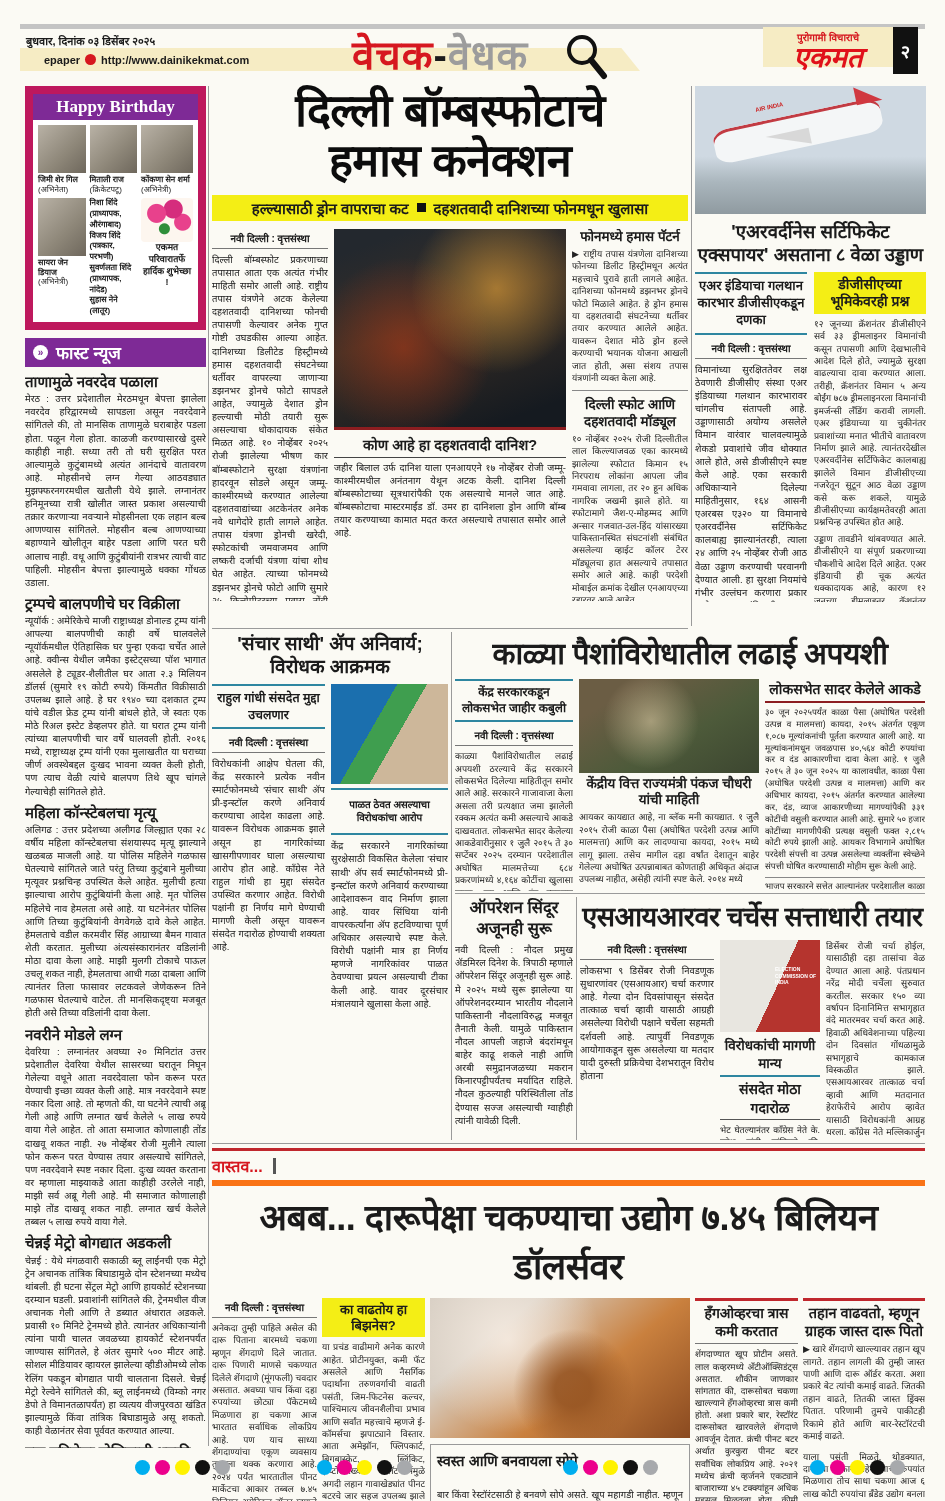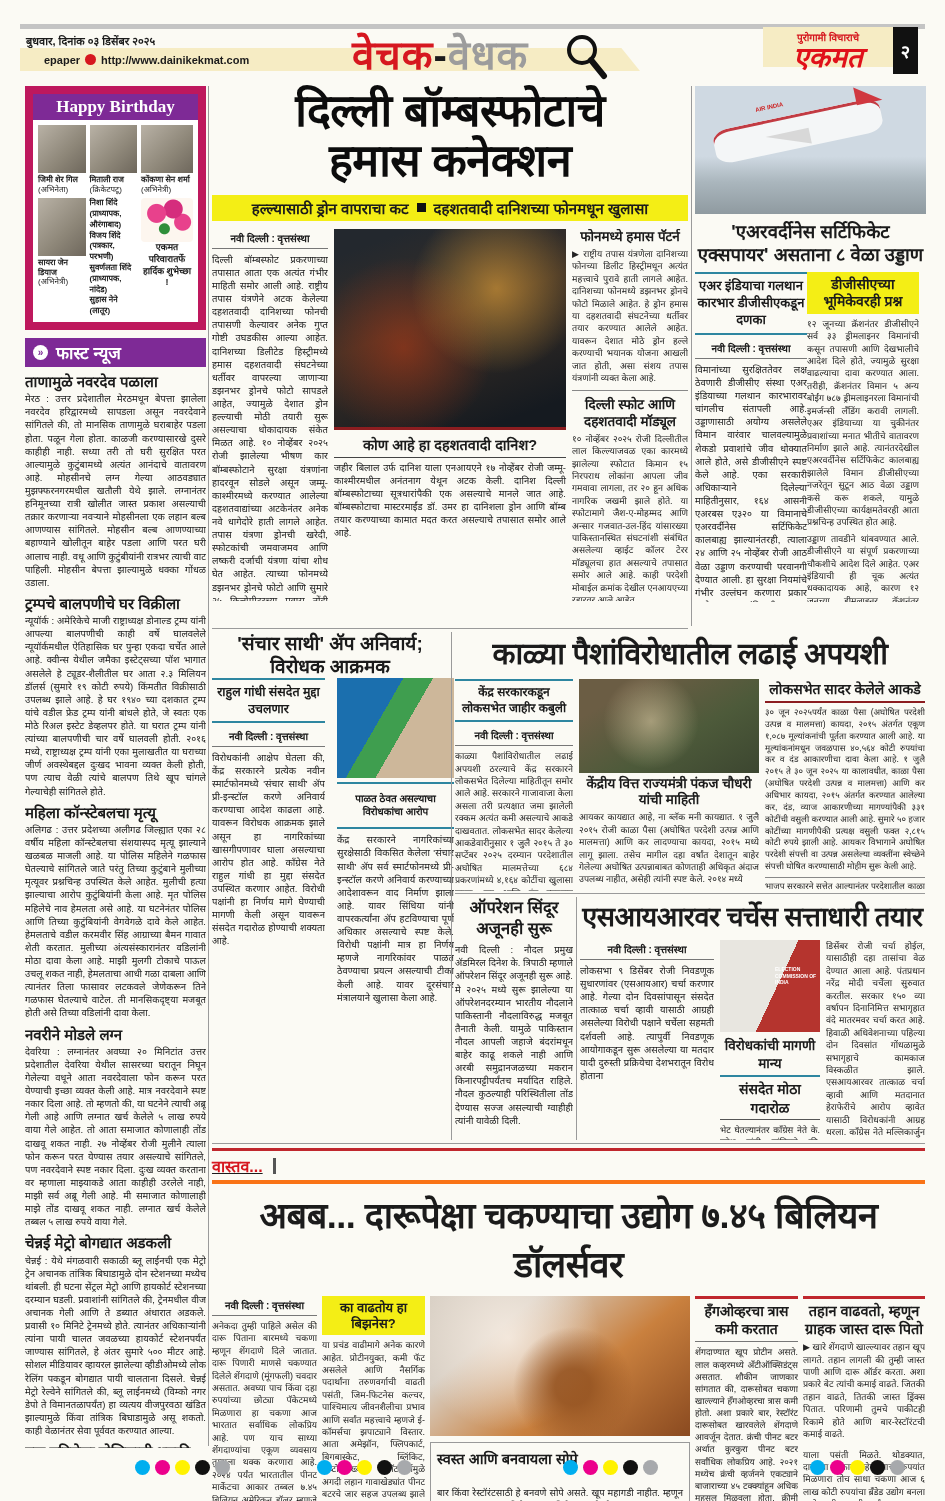--- a/index.html
+++ b/index.html
@@ -64,28 +64,28 @@
   .sep{border-top:1px solid #888;margin:6px 0;}
   
   .rightcol{position:absolute;left:695px;top:86px;width:231px;}
   .photo-plane{height:128px;background:linear-gradient(180deg,#cfd9e2 55%,#aab6bd 75%,#8f9aa0);position:relative;overflow:hidden;}
   .plane{position:absolute;left:18px;top:28px;width:170px;height:34px;background:#f4f6f7;border-radius:17px/11px;
          transform:rotate(-12deg);box-shadow:0 3px 0 #c23b43 inset;}
   .plane:before{content:"";position:absolute;right:-4px;top:-14px;border-left:26px solid #d03840;border-top:18px solid transparent;}
   .plane:after{content:"";position:absolute;left:52px;top:16px;border-right:44px solid #d8d8d8;border-bottom:16px solid transparent;}
   .plane-label{position:absolute;left:60px;top:18px;font-size:6px;color:#c22;font-weight:700;transform:rotate(-12deg);}
   .r-head{font-size:18.5px;font-weight:800;text-align:center;line-height:1.25;margin-top:6px;}
-  .r-cols{display:grid;grid-template-columns:112px 112px;margin-top:6px;}
+  .r-cols{display:grid;grid-template-columns:112px 112px;gap:7px;margin-top:6px;}
   .r-sub{font-size:13px;font-weight:800;text-align:center;border-top:2px solid #2e86a0;border-bottom:2px solid #2e86a0;
          padding:4px 0;line-height:1.3;margin-bottom:4px;}
   .ybox{background:#f4ee15;font-size:14px;font-weight:800;text-align:center;padding:4px 2px;margin-bottom:4px;line-height:1.2;}
   
   .sanchar{position:absolute;left:212px;top:632px;width:236px;}
   .s-head{font-size:19px;font-weight:800;text-align:center;line-height:1.22;}
-  .s-cols{display:grid;grid-template-columns:113px 117px;gap:12px;}
+  .s-cols{display:grid;grid-template-columns:113px 117px;gap:6px;margin-top:6px;}
   .photo-logo{height:100px;background:linear-gradient(120deg,#1b6fae 38%,#3f9e4f 38% 55%,#cdb79a 55%);position:relative;}
   .sub-blue{font-size:10px;font-weight:800;text-align:center;border-top:2px solid #2e86a0;border-bottom:2px solid #2e86a0;padding:9px 0;margin:4px 0;line-height:1.25;}
   
   .bmoney{position:absolute;left:455px;top:632px;width:470px;}
   .b-head{font-size:30px;font-weight:800;text-align:center;letter-spacing:-.5px;}
   .b-cols{display:grid;grid-template-columns:118px 180px 160px;gap:6px;margin-top:6px;}
   .photo-parl{height:94px;background:
      radial-gradient(circle at 40% 45%,rgba(240,220,180,.5),transparent 40%),
      linear-gradient(150deg,#6b5d44 20%,#4d5a3a 60%,#3c4630);}
   .fig-title{font-size:14px;font-weight:800;text-align:center;border-bottom:2px solid #8c1d20;padding-bottom:3px;margin-bottom:4px;}
@@ -94,21 +94,21 @@
   .sin-head{font-size:16.5px;font-weight:800;text-align:center;line-height:1.25;margin-bottom:5px;}
   .sir{position:absolute;left:580px;top:897px;width:345px;}
   .sir-head{font-size:27px;font-weight:800;text-align:center;letter-spacing:-.5px;}
   .sir-cols{display:grid;grid-template-columns:134px 100px 99px;gap:6px;margin-top:6px;}
   .photo-ballot{height:92px;background:linear-gradient(115deg,#e8e6e0 55%,#b5342e 55%);position:relative;}
   .ballot-label{position:absolute;right:3px;top:26px;font-size:5px;color:#fff;width:42px;line-height:1.3;font-weight:700;}
   .sir-sub1{font-size:13.5px;font-weight:800;text-align:center;margin-top:4px;}
   .sir-sub2{font-size:14px;font-weight:800;text-align:center;border-top:2px solid #2e86a0;border-bottom:1px solid #555;padding:2px 0;margin:3px 0 4px;}
   
   .bottom{position:absolute;left:212px;top:1148px;width:713px;border-top:3px solid #c0272d;}
-  .b-kick{display:flex;align-items:center;gap:10px;padding:4px 0 3px;border-bottom:4px solid #f97316;text-decoration:underline;}
+  .b-kick{display:flex;align-items:center;gap:10px;padding:4px 0 3px;border-bottom:6px solid #f97316;}
   .b-kick .lbl{color:#d6171f;font-size:16px;font-weight:800;}
   .b-kick .bar{width:3px;height:16px;background:#555;}
   .b-kick .txt{font-size:16px;font-weight:800;}
   .bt-head{font-size:36px;font-weight:800;text-align:center;margin-top:6px;letter-spacing:-.5px;}
   .bt-cols{display:grid;grid-template-columns:105px 103px 260px 103px 122px;gap:5px;margin-top:8px;}
   .photo-peanut{height:140px;background:
      radial-gradient(circle at 55% 65%,rgba(150,85,35,.9) 18px,transparent 60px),
      radial-gradient(circle at 30% 30%,rgba(250,240,230,.8),transparent 45%),
      linear-gradient(140deg,#d8cfc4 25%,#c9803e 60%,#8a4a20);}
   .cap-box{border:1px solid #999;padding:5px 6px;margin-top:6px;}

